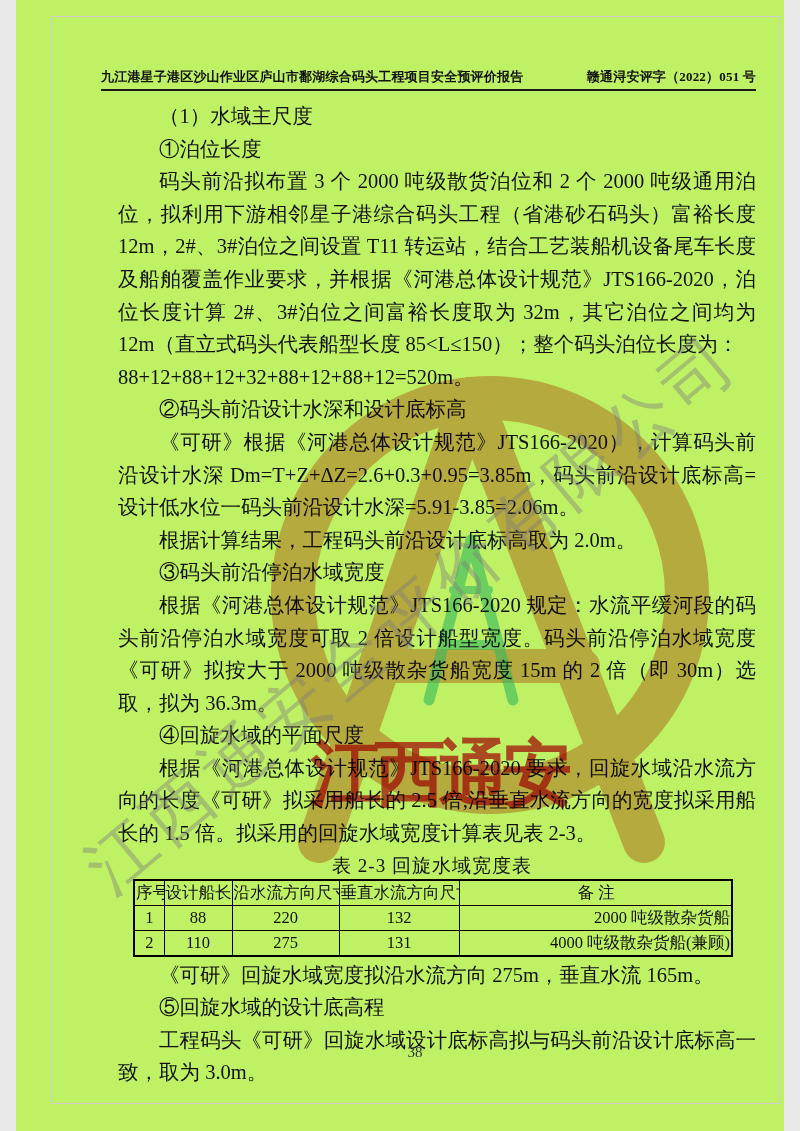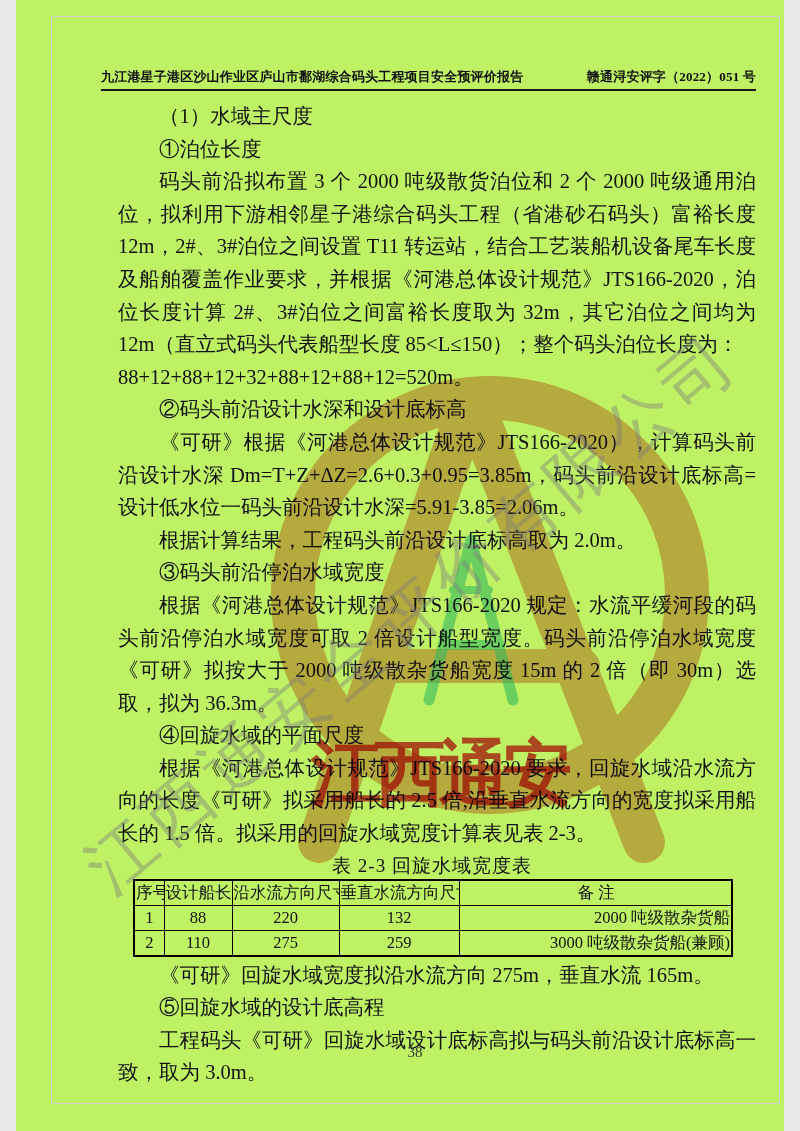--- a/index.html
+++ b/index.html
@@ -89,22 +89,22 @@
           <td>1</td>
           <td>88</td>
           <td>220</td>
           <td>132</td>
           <td class="remark">2000 吨级散杂货船</td>
         </tr>
         <tr>
           <td>2</td>
           <td>110</td>
           <td>275</td>
-          <td>259</td>
-          <td class="remark">3000 吨级散杂货船(兼顾)</td>
+          <td>131</td>
+          <td class="remark">4000 吨级散杂货船(兼顾)</td>
         </tr>
       </tbody>
         </table>
     </div>
 
     <p class="indent">《可研》回旋水域宽度拟沿水流方向 275m，垂直水流 165m。</p>
     <p class="indent">⑤回旋水域的设计底高程</p>
     <p class="indent">工程码头《可研》回旋水域设计底标高拟与码头前沿设计底标高一致，取为 3.0m。</p>
   </div>
 

